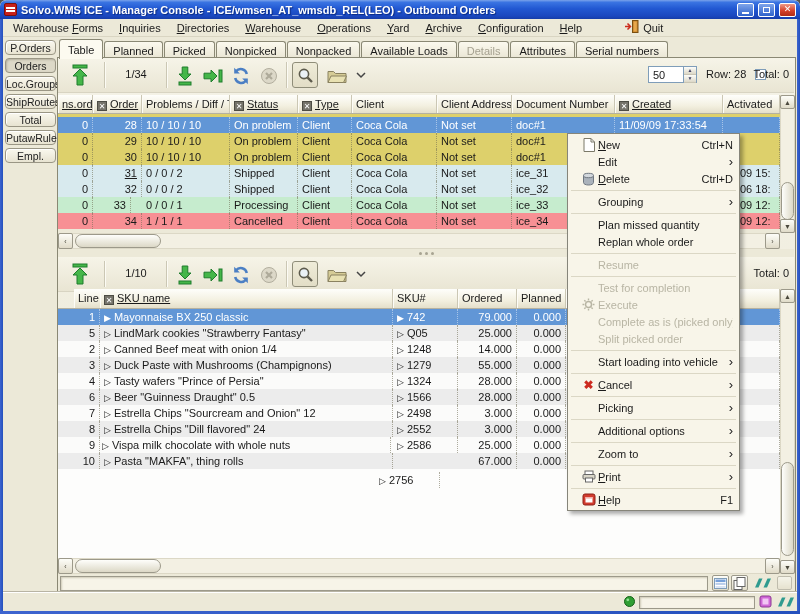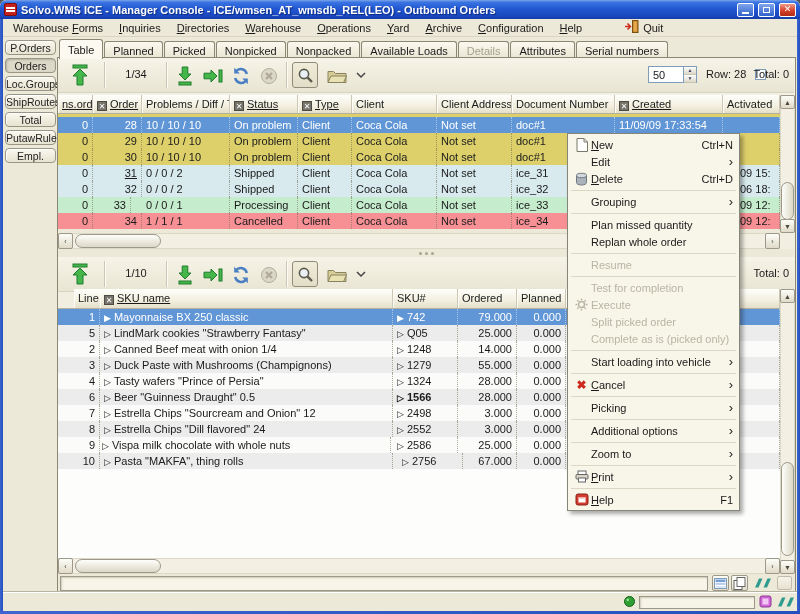--- a/index.html
+++ b/index.html
@@ -79,21 +79,21 @@
   .sb-track{position:absolute;background:#f3f0e3;border:1px solid #dcd8c6;}
   .sb-thumb{position:absolute;background:linear-gradient(90deg,#fefefb,#dcd8c6);border:1px solid #9c998a;border-radius:7px;}
   .sb-thumb.h{background:linear-gradient(180deg,#fefefb,#dcd8c6);}
   
   .splitter{position:absolute;left:58px;width:736px;height:8px;background:#ece9d8;
     display:flex;align-items:center;justify-content:center;gap:3px;}
   .splitter i{width:3px;height:3px;background:#a8a492;border-radius:50%;}
   
   .ctxmenu{position:absolute;left:567px;top:133px;width:173px;background:#f8f5e9;border:1px solid #86857a;
     box-shadow:3px 3px 4px rgba(0,0,0,.33);padding:2px 0;z-index:50;}
-  .ctx-item{height:17px;display:flex;align-items:center;padding:0 6px 0 4px;}
+  .ctx-item{height:17px;display:flex;align-items:center;padding:0 6px 0 11px;}
   .ctx-icon{width:19px;flex:none;text-align:center;line-height:0;}
   .ctx-label{flex:1;white-space:nowrap;overflow:hidden;}
   .ctx-label u{text-decoration:underline;}
   .ctx-sc{margin-left:6px;}
   .ctx-sub{margin-left:6px;font-size:13px;line-height:11px;color:#222;}
   .ctx-item.disabled{color:#b8b5a4;}
   .ctx-sep{height:1px;background:#dbd7c5;margin:2.5px 3px;}
   
   .inset-field{position:absolute;background:#f7f4e8;border:1px solid #9c998a;
     box-shadow:inset 1px 1px 2px #cfcbb8;}
@@ -444,21 +444,21 @@
         <div class="tcell r-right" style="left: 0px; width: 42px;">4</div>
         <div class="tcell" style="left: 42px; width: 293px;"><span class="tri">▷</span><span>Tasty wafers "Prince of Persia"</span></div>
         <div class="tcell" style="left: 335px; width: 65px;"><span class="tri">▷</span><span>1324</span></div>
         <div class="tcell r-right" style="left: 400px; width: 59px;">28.000</div>
         <div class="tcell r-right" style="left: 459px; width: 49px;">0.000</div>
         <div class="tcell" style="left: 508px; width: 214px;"></div>
       </div>
       <div class="trow" style="top: 80px; background: rgb(236, 236, 236);">
         <div class="tcell r-right" style="left: 0px; width: 42px;">6</div>
         <div class="tcell" style="left: 42px; width: 293px;"><span class="tri">▷</span><span>Beer "Guinness Draught" 0.5</span></div>
-        <div class="tcell" style="left: 335px; width: 65px; font-weight: bold;"><span class="tri">▷</span><span>1566</span></div>
+        <div class="tcell" style="left: 335px; width: 65px;"><span class="tri">▷</span><span>1566</span></div>
         <div class="tcell r-right" style="left: 400px; width: 59px;">28.000</div>
         <div class="tcell r-right" style="left: 459px; width: 49px;">0.000</div>
         <div class="tcell" style="left: 508px; width: 214px;"></div>
       </div>
       <div class="trow" style="top: 96px; background: rgb(251, 251, 250);">
         <div class="tcell r-right" style="left: 0px; width: 42px;">7</div>
         <div class="tcell" style="left: 42px; width: 293px;"><span class="tri">▷</span><span>Estrella Chips "Sourcream and Onion" 12</span></div>
         <div class="tcell" style="left: 335px; width: 65px;"><span class="tri">▷</span><span>2498</span></div>
         <div class="tcell r-right" style="left: 400px; width: 59px;">3.000</div>
         <div class="tcell r-right" style="left: 459px; width: 49px;">0.000</div>
@@ -476,21 +476,21 @@
         <div class="tcell r-right" style="left: 0px; width: 42px;">9</div>
         <div class="tcell" style="left: 40px; width: 293px;"><span class="tri">▷</span><span>Vispa milk chocolate with whole nuts</span></div>
         <div class="tcell" style="left: 335px; width: 65px;"><span class="tri">▷</span><span>2586</span></div>
         <div class="tcell r-right" style="left: 400px; width: 59px;">25.000</div>
         <div class="tcell r-right" style="left: 459px; width: 49px;">0.000</div>
         <div class="tcell" style="left: 508px; width: 214px;"></div>
       </div>
       <div class="trow" style="top: 144px; background: rgb(236, 236, 236);">
         <div class="tcell r-right" style="left: 0px; width: 42px;">10</div>
         <div class="tcell" style="left: 42px; width: 293px;"><span class="tri">▷</span><span>Pasta "MAKFA", thing rolls</span></div>
-        <div class="tcell" style="left: 340px; width: 65px;"><span class="tri">▷</span><span>2756</span></div>
+        <div class="tcell" style="left: 317px; width: 65px; margin-top: 19px;"><span class="tri">▷</span><span>2756</span></div>
         <div class="tcell r-right" style="left: 400px; width: 59px;">67.000</div>
         <div class="tcell r-right" style="left: 459px; width: 49px;">0.000</div>
         <div class="tcell" style="left: 508px; width: 214px;"></div>
       </div>
     </div>
 
   <div class="sb-track" style="left:780px;top:289px;width:15px;height:285px"></div>
   <div class="sb-btn" style="left:780px;top:289px;width:15px;height:14px">▲</div>
   <div class="sb-thumb" style="left:781px;top:462px;width:13px;height:94px"></div>
   <div class="sb-btn" style="left:780px;top:560px;width:15px;height:14px">▼</div>
@@ -588,25 +588,25 @@
         <span class="ctx-icon"><svg width="13" height="13" viewBox="0 0 13 13">
             <circle cx="6.5" cy="6.5" r="3" fill="none" stroke="#b8b5a4" stroke-width="1.5"></circle>
             <g stroke="#b8b5a4" stroke-width="1.4">
               <path d="M6.5 .5 V2.3 M6.5 10.7 V12.5 M.5 6.5 H2.3 M10.7 6.5 H12.5 M2.3 2.3 L3.6 3.6 M9.4 9.4 L10.7 10.7 M10.7 2.3 L9.4 3.6 M3.6 9.4 L2.3 10.7"></path>
             </g>
           </svg></span>
         <span class="ctx-label">Execute</span>
       </div>
       <div class="ctx-item disabled">
         <span class="ctx-icon"></span>
+        <span class="ctx-label">Complete as is (picked only)</span>
+      </div>
+      <div class="ctx-item disabled">
+        <span class="ctx-icon"></span>
         <span class="ctx-label">Split picked order</span>
-      </div>
-      <div class="ctx-item disabled">
-        <span class="ctx-icon"></span>
-        <span class="ctx-label">Complete as is (picked only)</span>
       </div>
       <div class="ctx-sep"></div>
       <div class="ctx-item">
         <span class="ctx-icon"></span>
         <span class="ctx-label">Start loading into vehicle</span>
         <span class="ctx-sub">›</span>
       </div>
       <div class="ctx-sep"></div>
       <div class="ctx-item">
         <span class="ctx-icon"><span style="color:#cc2a1f;font-weight:bold;font-size:12px;line-height:12px">✖</span></span>

